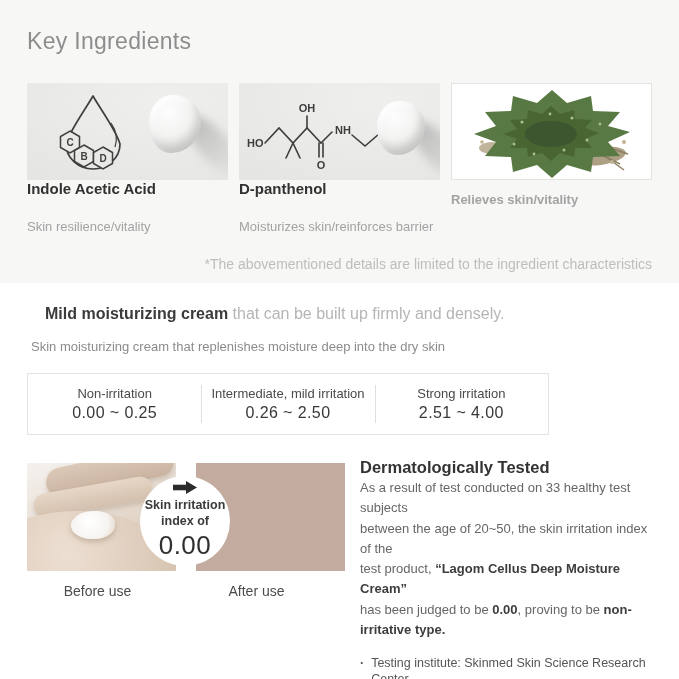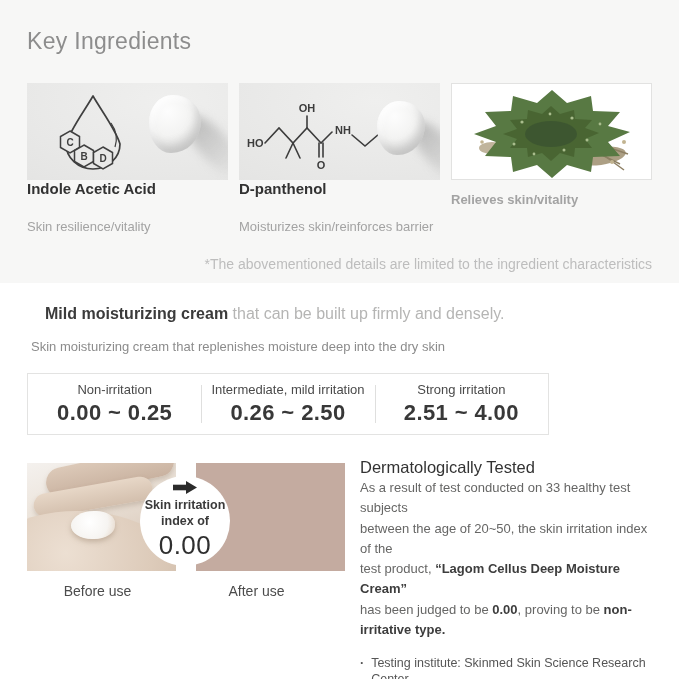--- a/index.html
+++ b/index.html
@@ -59,21 +59,21 @@
     position:absolute; left:27px; top:373px; width:522px; height:62px;
     border:1px solid #e3e3e2; background:#ffffff;
     display:flex; align-items:center;
   }
   .scale-col { flex:1; text-align:center; position:relative; }
   .scale-col + .scale-col::before {
     content:""; position:absolute; left:0; top:50%; transform:translateY(-50%);
     width:1px; height:38px; background:#dfdfde;
   }
   .scale-label { font-size:13px; color:#4a4a4a; }
-  .scale-value { font-size:22px; color:#383838; margin-top:3px; letter-spacing:.4px;font-weight:bold; }
+  .scale-value { font-size:16px; color:#383838; margin-top:3px; letter-spacing:.4px; }
 
   
   .photos { position:absolute; left:27px; top:463px; width:318px; height:108px; display:flex; gap:20px; }
   .photo { flex:1; position:relative; overflow:hidden; }
   .photo-before { background:linear-gradient(160deg, #f4f1ee 0%, #ece4db 35%, #ddcec0 70%, #d2c2b3 100%); }
   .finger {
     position:absolute; background:linear-gradient(#dcc9b8, #c9b2a0);
     border-radius:20px; box-shadow:0 3px 5px rgba(150,130,110,.35);
   }
   .finger-1 { width:130px; height:30px; left:18px; top:-6px; transform:rotate(-12deg); }
@@ -105,21 +105,21 @@
   }
   .badge-arrow { margin-bottom:4px; }
   .badge-line { font-size:12.5px; font-weight:700; color:#3a3a3a; line-height:1.25; }
   .badge-value { font-size:26px; font-weight:400; color:#2f2f2f; margin-top:1px; letter-spacing:.5px; }
 
   .captions { position:absolute; left:18px; top:583px; width:318px; display:flex; }
   .caption { flex:1; text-align:center; font-size:14px; color:#4c4c4c; }
 
   
   .result { position:absolute; left:360px; top:458px; width:293px; }
-  .result-h { font-size:16.5px; font-weight:400; color:#333333; }
+  .result-h { font-size:16.5px; font-weight:700; color:#333333; }
   .result-p { margin-top:1px; font-size:13px; line-height:1.56; color:#666665; white-space:pre-line; }
   .result-p .b { color:#3d3d3d; font-weight:700; }
   .details { margin-top:15px; }
   .detail-row { display:flex; gap:7px; font-size:12.5px; color:#555555; line-height:1.3; margin-bottom:3px; }
   .detail-row .dot { font-weight:700; color:#555555; }
 </style>
 </head>
 <body>
 
 <div class="band"></div>

